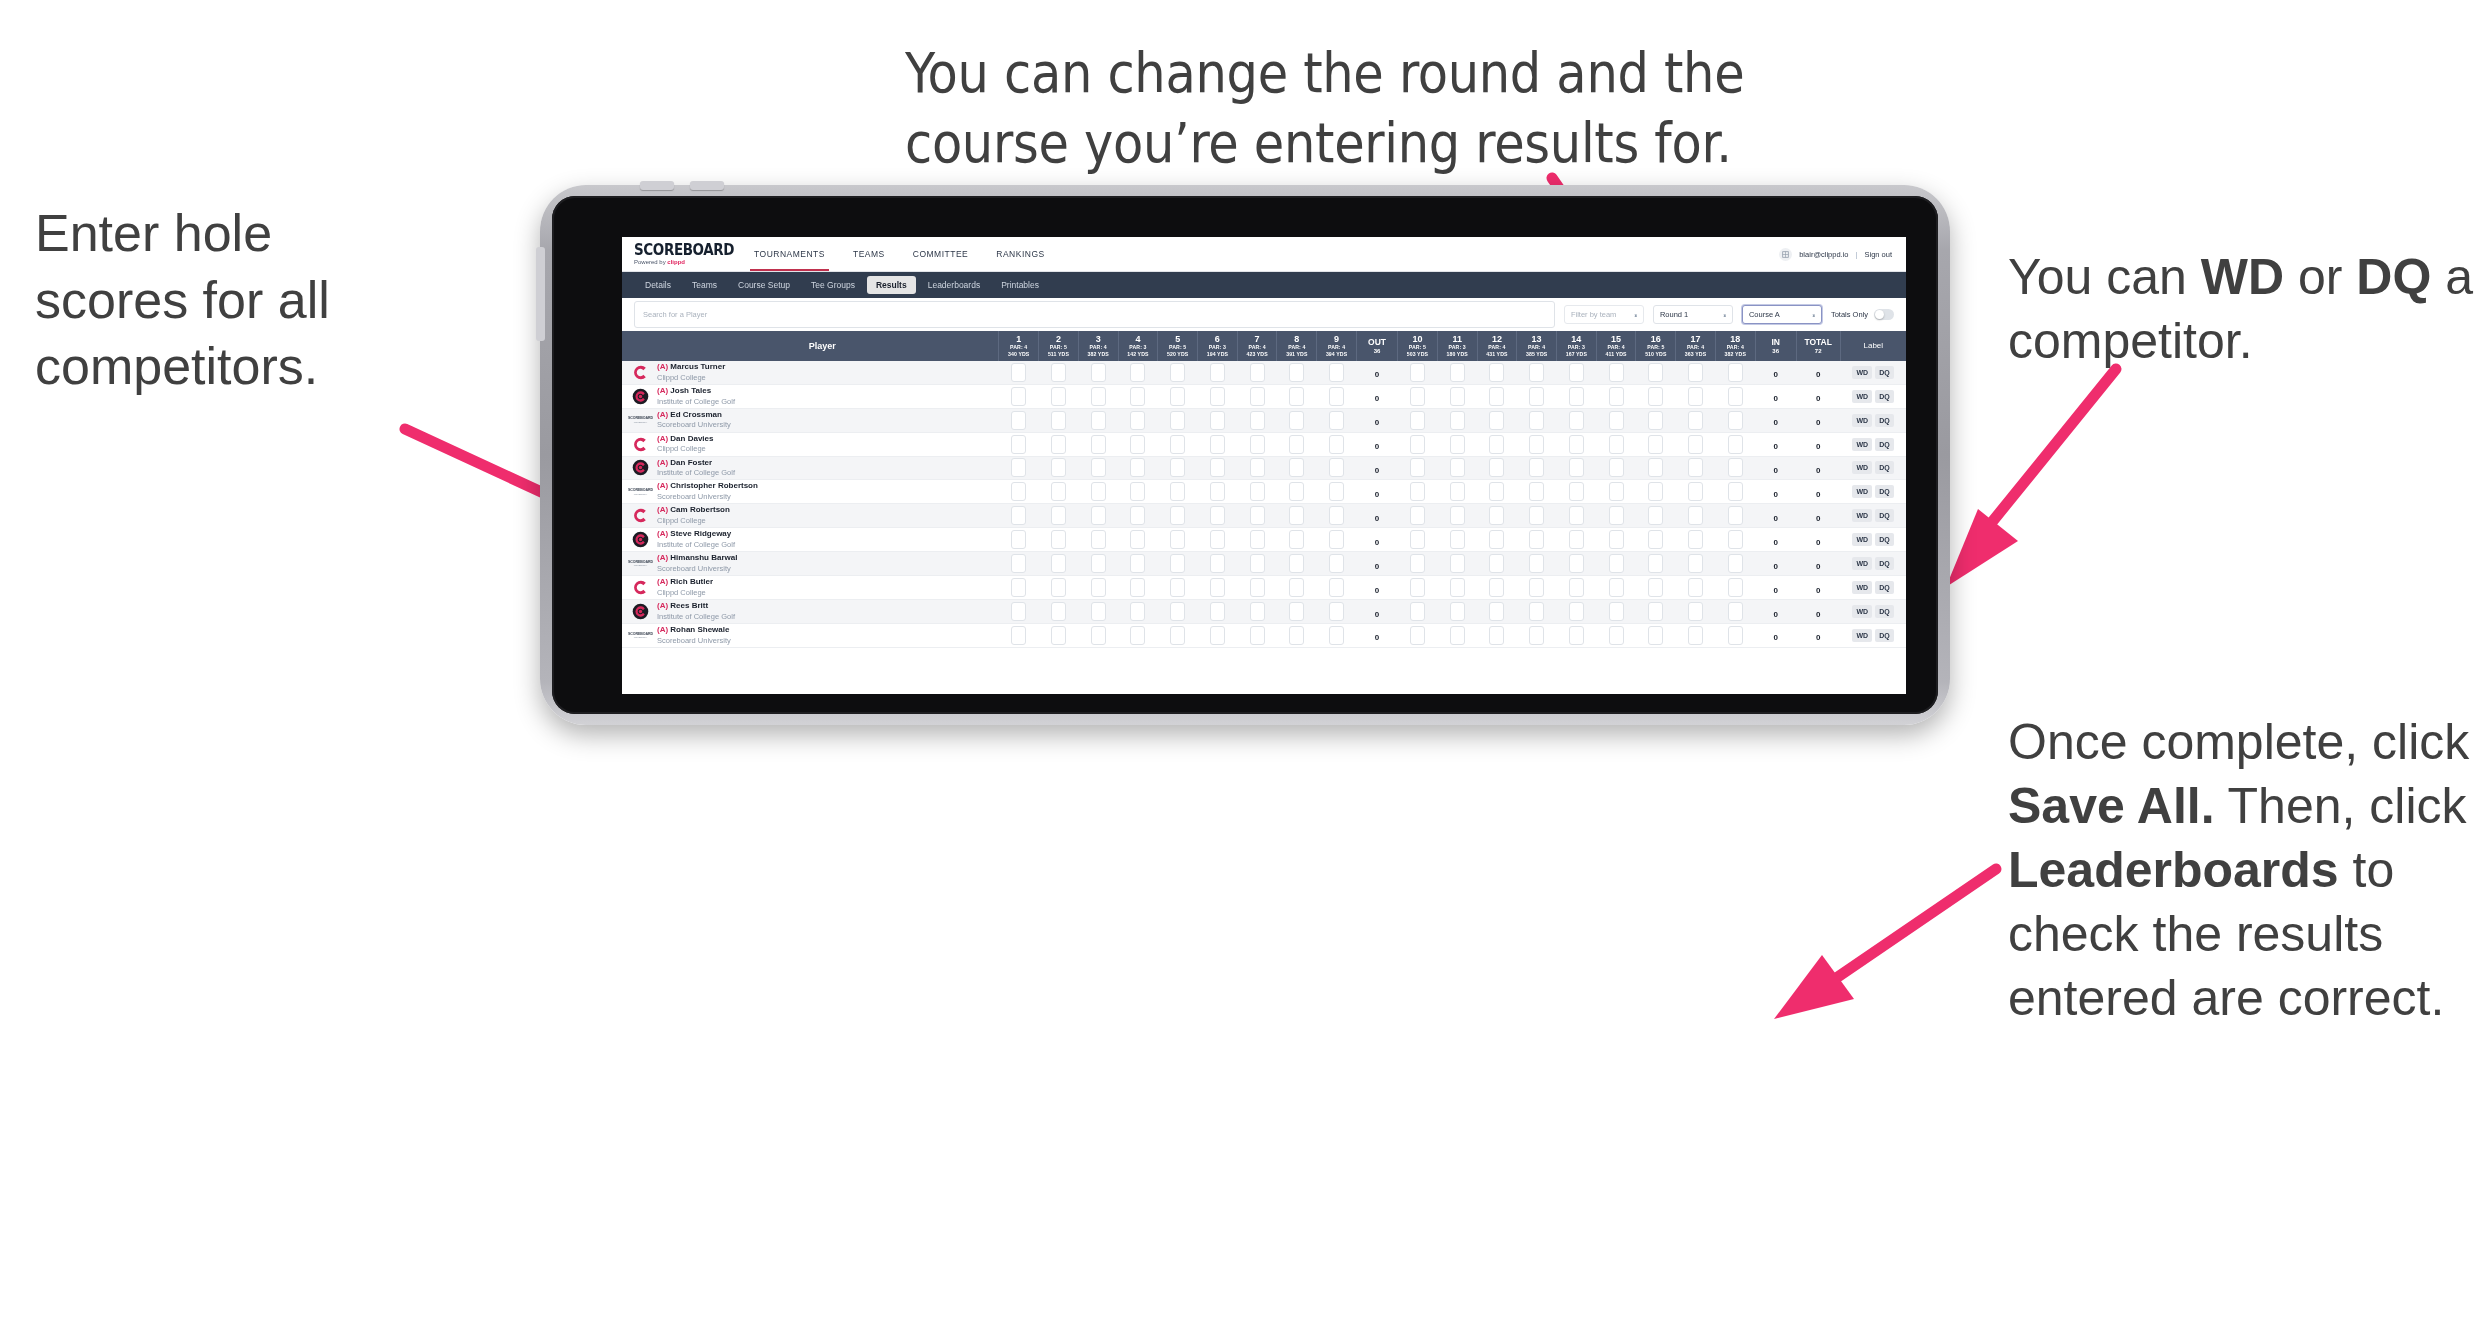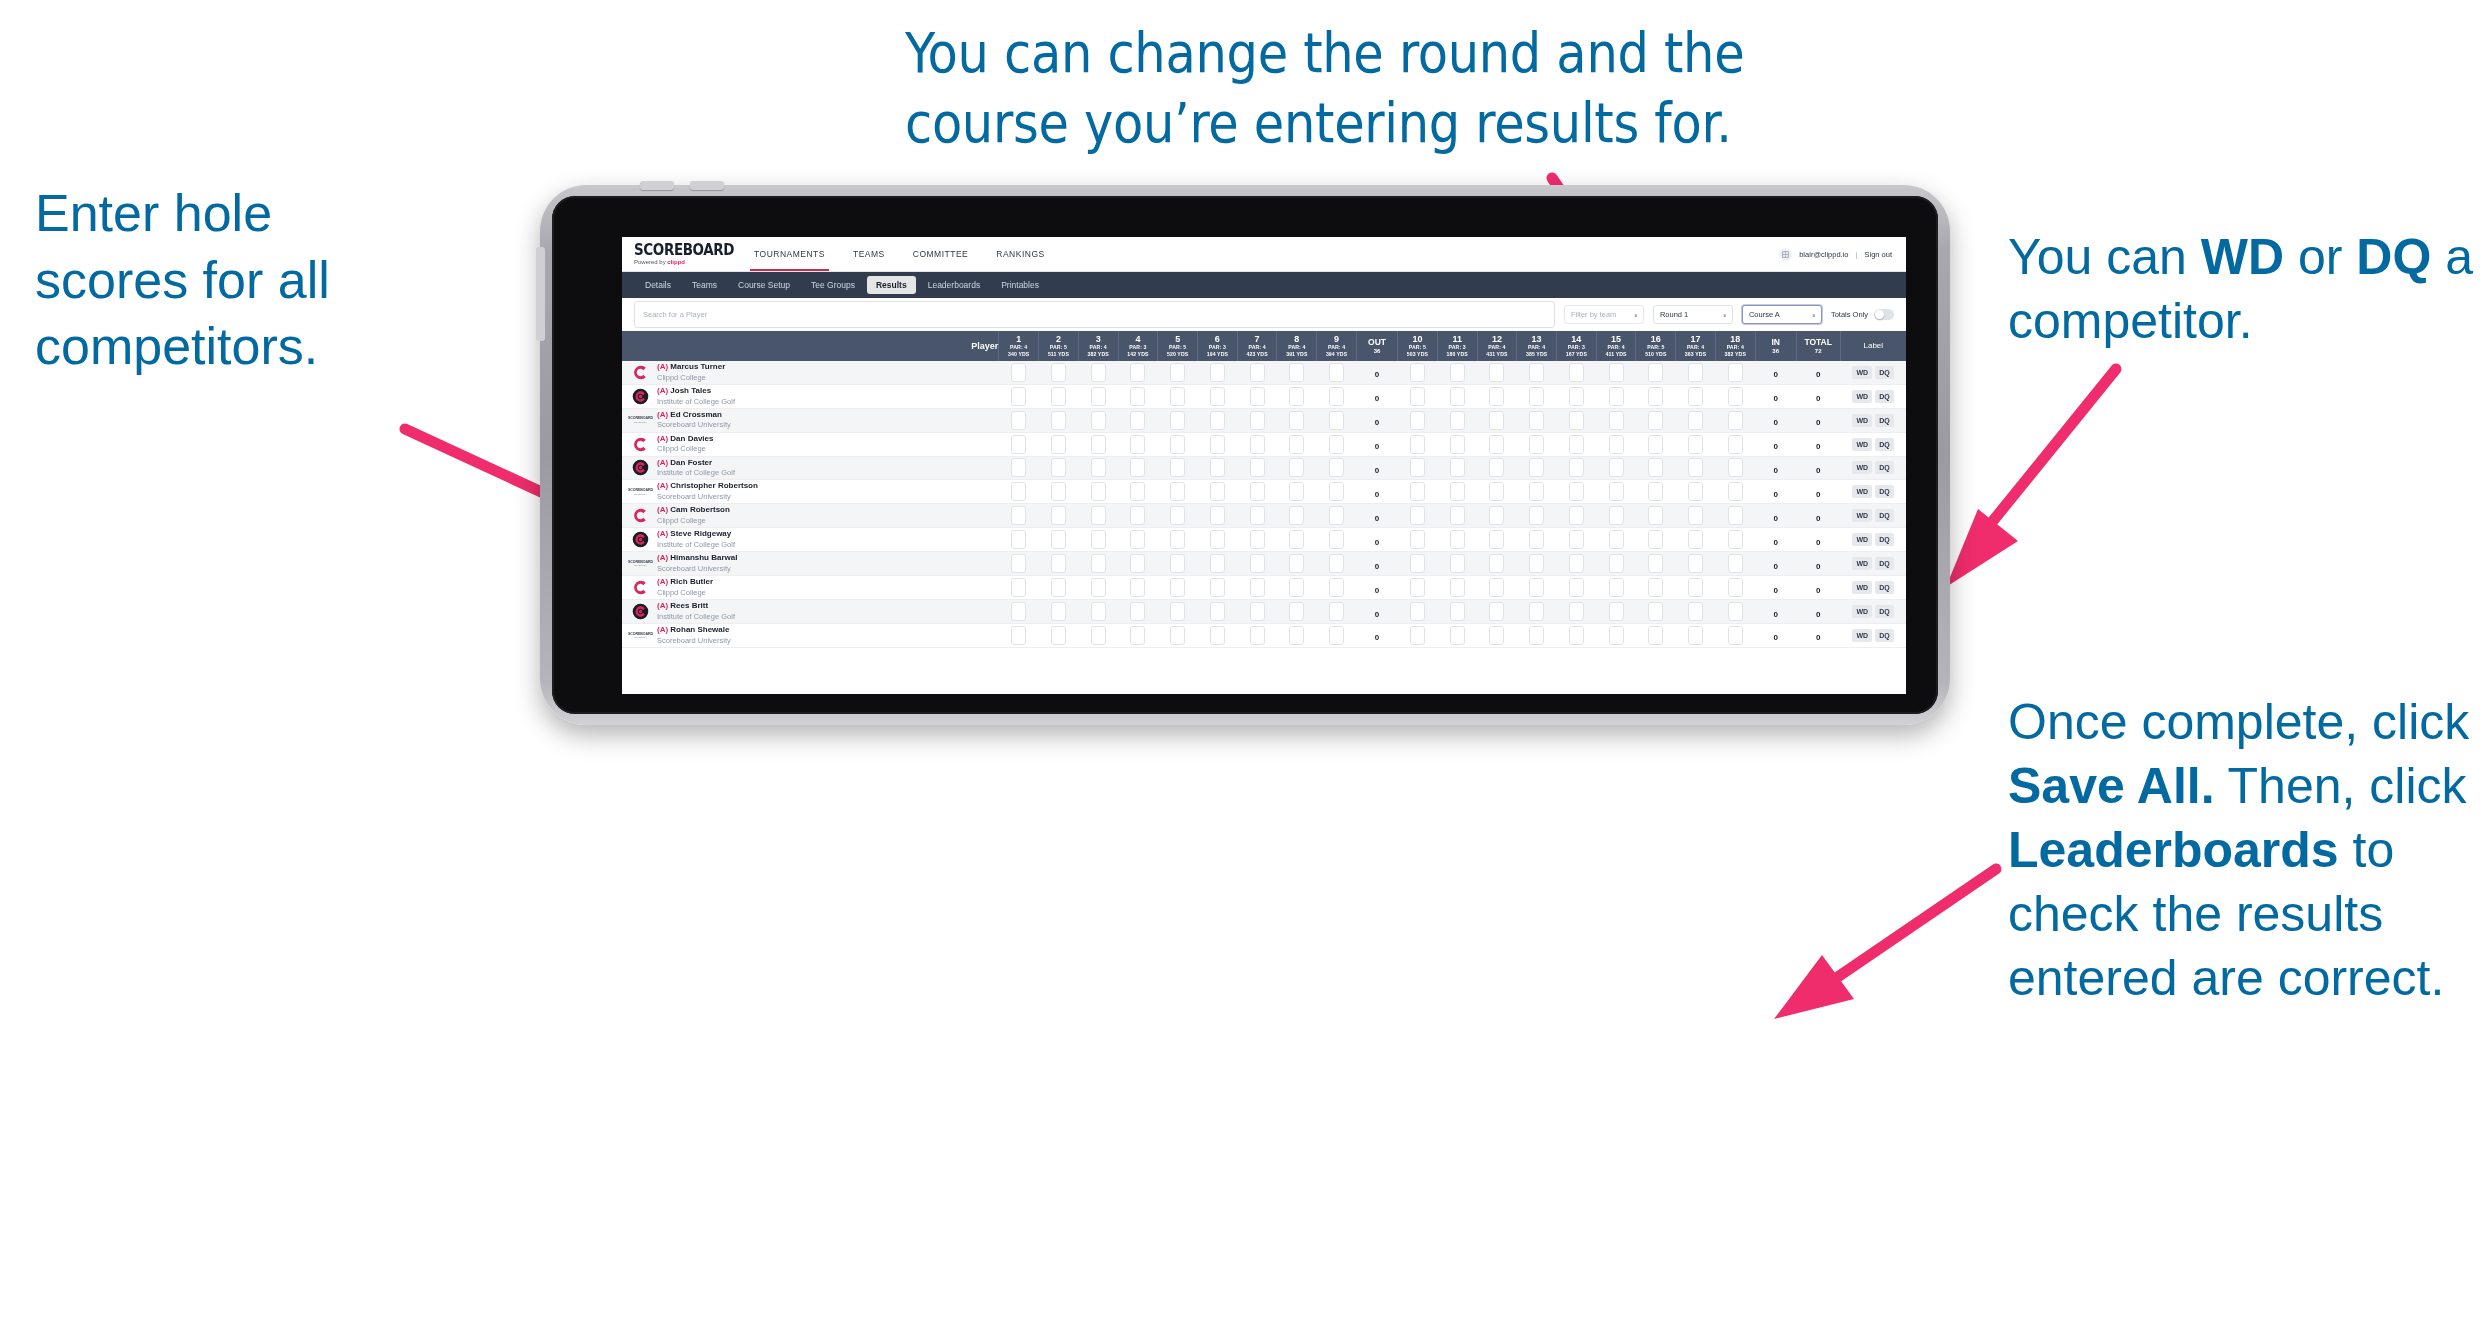--- a/index.html
+++ b/index.html
@@ -1,20 +1,20 @@
 <!DOCTYPE html>
 <html><head>
 <meta charset="utf-8">
 <style>
   html,body{margin:0;padding:0;background:#ffffff;}
   body{width:2489px;height:1339px;position:relative;overflow:hidden;
        font-family:"Liberation Sans",sans-serif;}
 
   
-  .anno{position:absolute;color:#0369a1;line-height:1.28;}
+  .anno{position:absolute;color:#404040;line-height:1.28;margin-top:20px;}
   .anno-top{left:905px;top:18px;width:960px;font-size:55px;
             font-family:"DejaVu Sans Condensed","Liberation Sans",sans-serif;
             font-stretch:condensed;letter-spacing:-.3px;}
   .anno-left{left:35px;top:180px;width:390px;font-size:52px;}
   .anno-wd{left:2008px;top:225px;width:470px;font-size:50px;}
   .anno-save{left:2008px;top:690px;width:490px;font-size:50px;}
   .anno b{font-weight:bold;}
 
   
   .arrow{position:absolute;pointer-events:none;}
@@ -96,21 +96,21 @@
   .togglbl{font-size:7.5px;color:#2d3748;}
   .togg{width:20px;height:11px;border-radius:6px;background:#dfe3e8;position:relative;cursor:pointer;}
   .togg i{position:absolute;left:1px;top:1px;width:9px;height:9px;border-radius:50%;
      background:#fff;box-shadow:0 1px 2px rgba(0,0,0,.25);}
 
   
   table.sc{width:100%;border-collapse:collapse;table-layout:fixed;}
   thead tr{background:#49556b;}
   thead th{color:#fff;font-size:7px;font-weight:bold;text-align:center;
      border-left:1px solid #5d6980;padding:3px 0;vertical-align:middle;}
-  th.player-h{text-align:right;padding-left:24px;font-size:9px;border-left:none;}
+  th.player-h{text-align:center;padding-left:24px;font-size:9px;border-left:none;}
   .hnum{font-size:9px;font-weight:bold;line-height:1.15;}
   .hpar{font-size:5.2px;font-weight:bold;line-height:1.3;letter-spacing:.1px;}
   .hyd{font-size:5.2px;font-weight:bold;line-height:1.3;letter-spacing:.1px;}
   .hbig{font-size:8.5px;font-weight:bold;line-height:1.2;}
   .hbigsub{font-size:6px;font-weight:bold;line-height:1.4;}
   .hlabel{font-size:8px;font-weight:normal;}
 
   tbody tr{height:23px;}
   tbody tr:nth-child(odd){background:#f4f5f7;}
   tbody tr:nth-child(even){background:#ffffff;}

